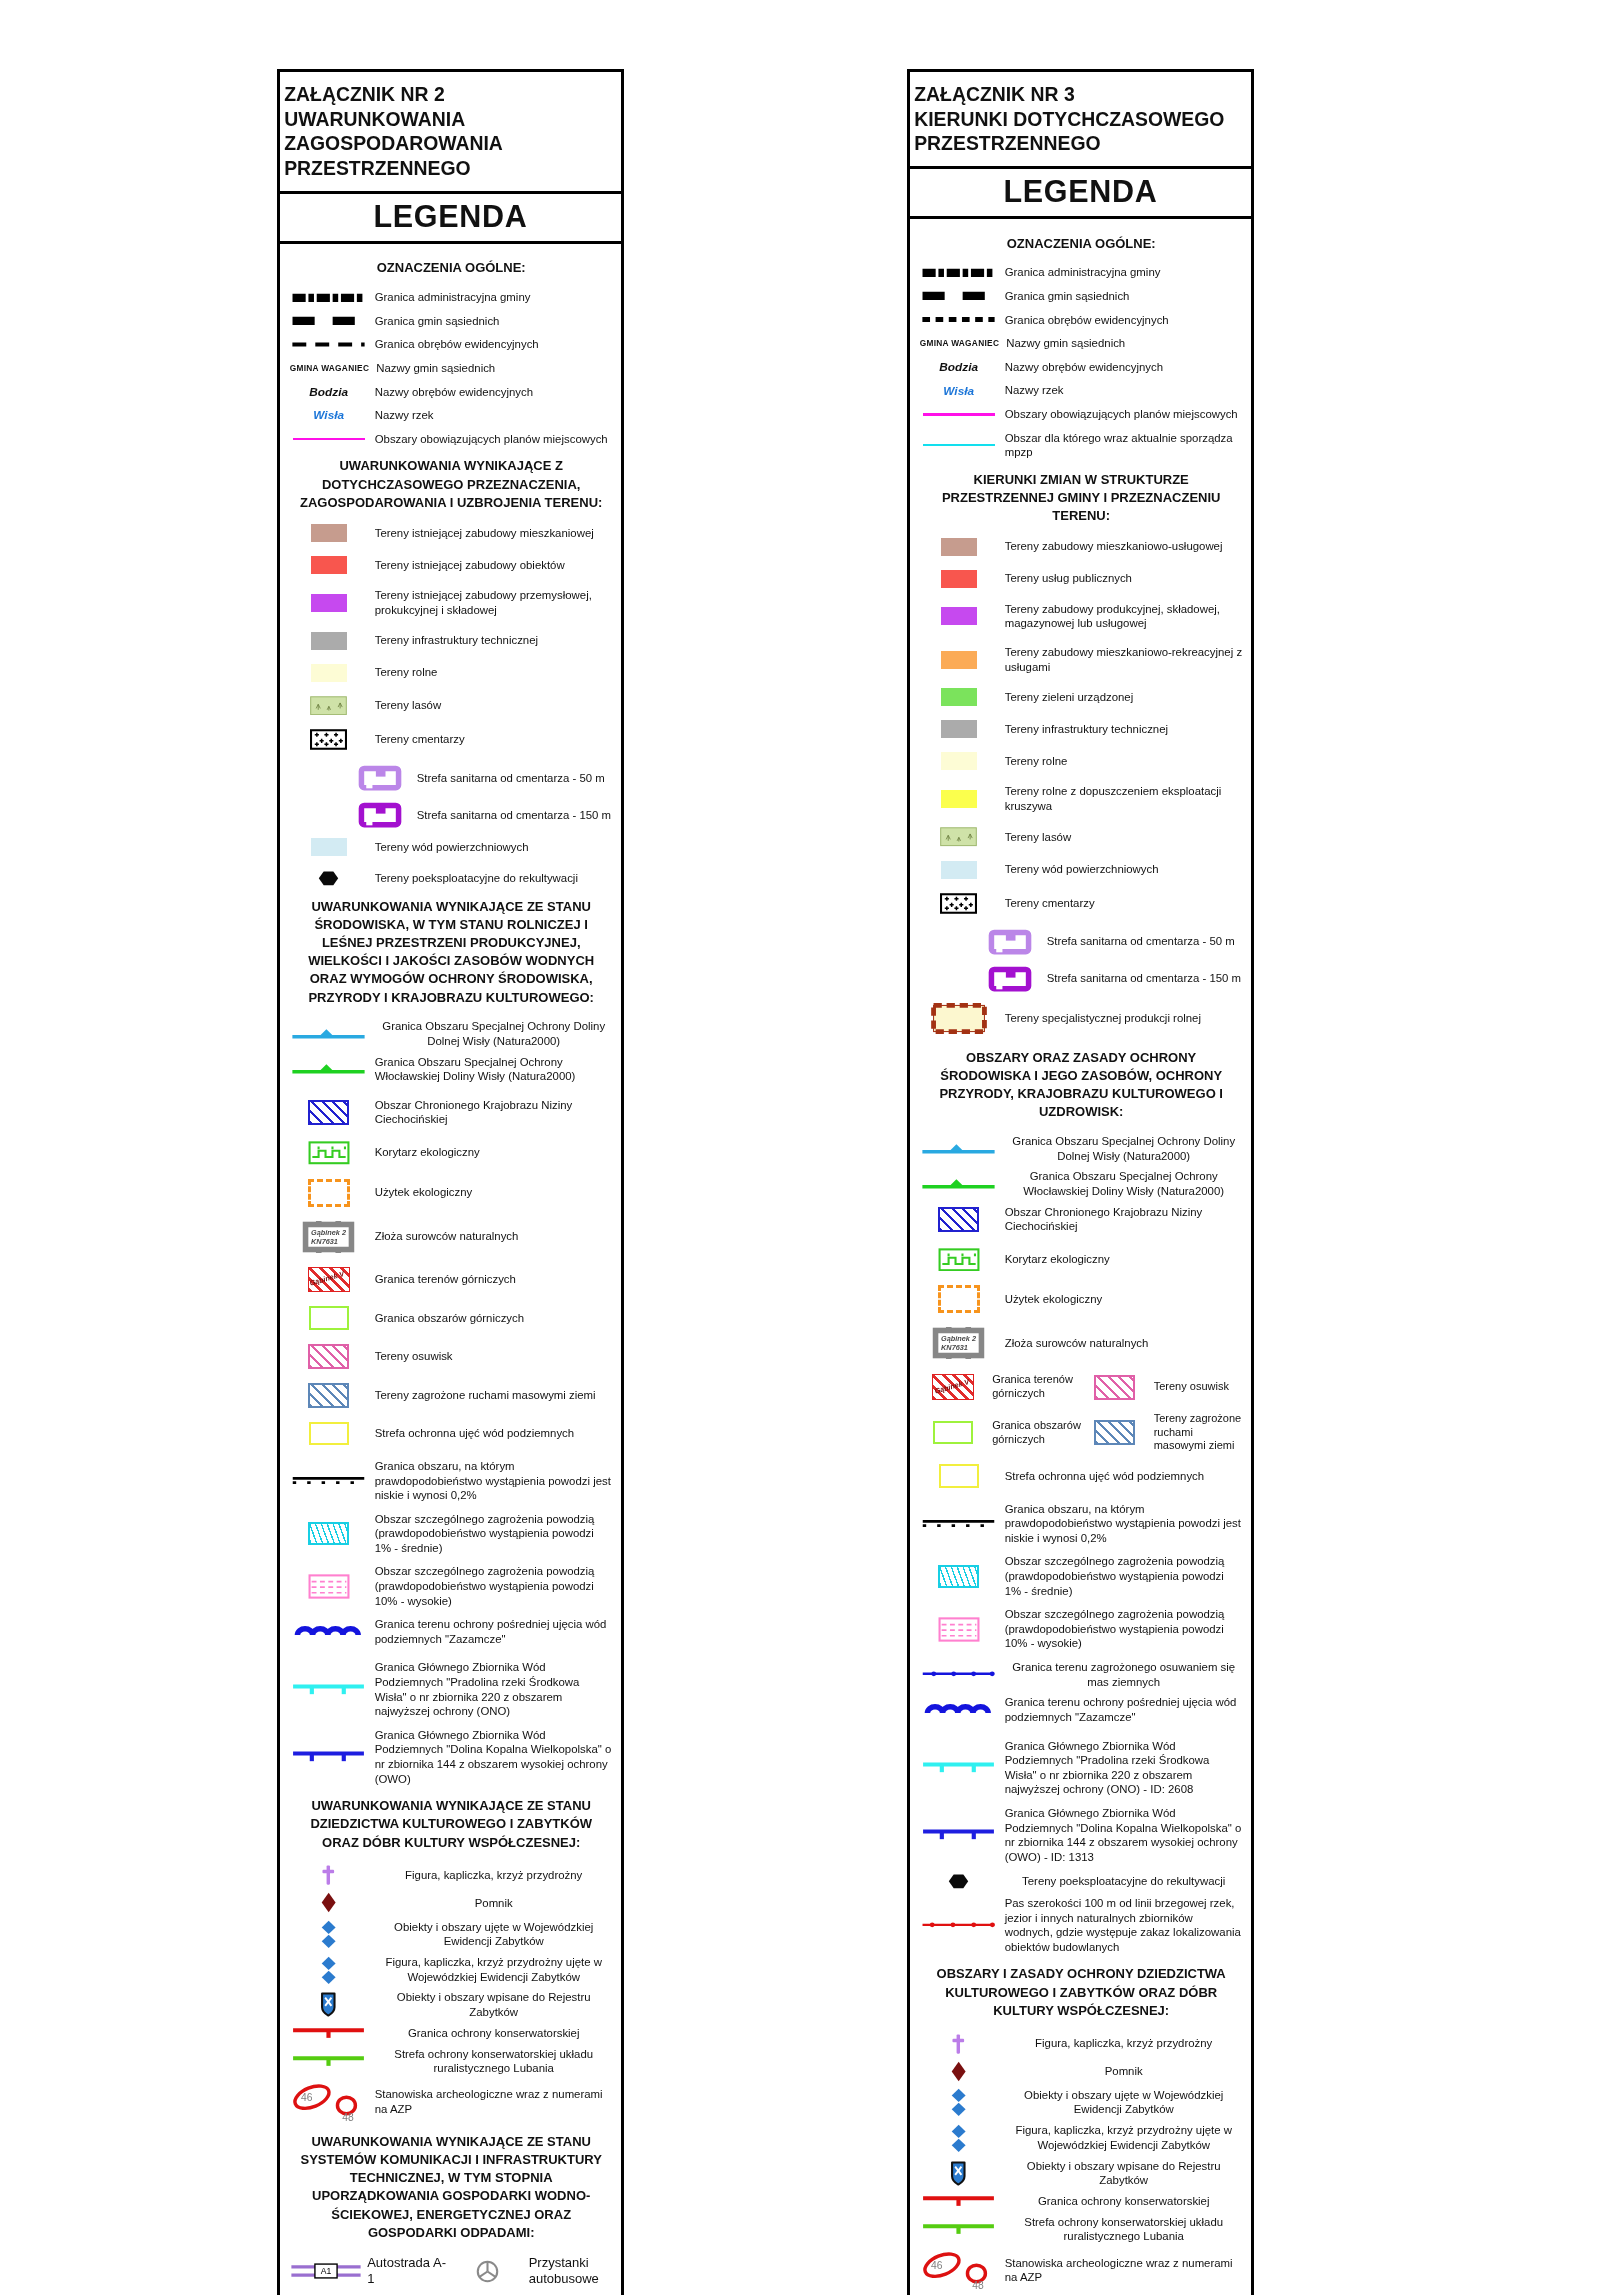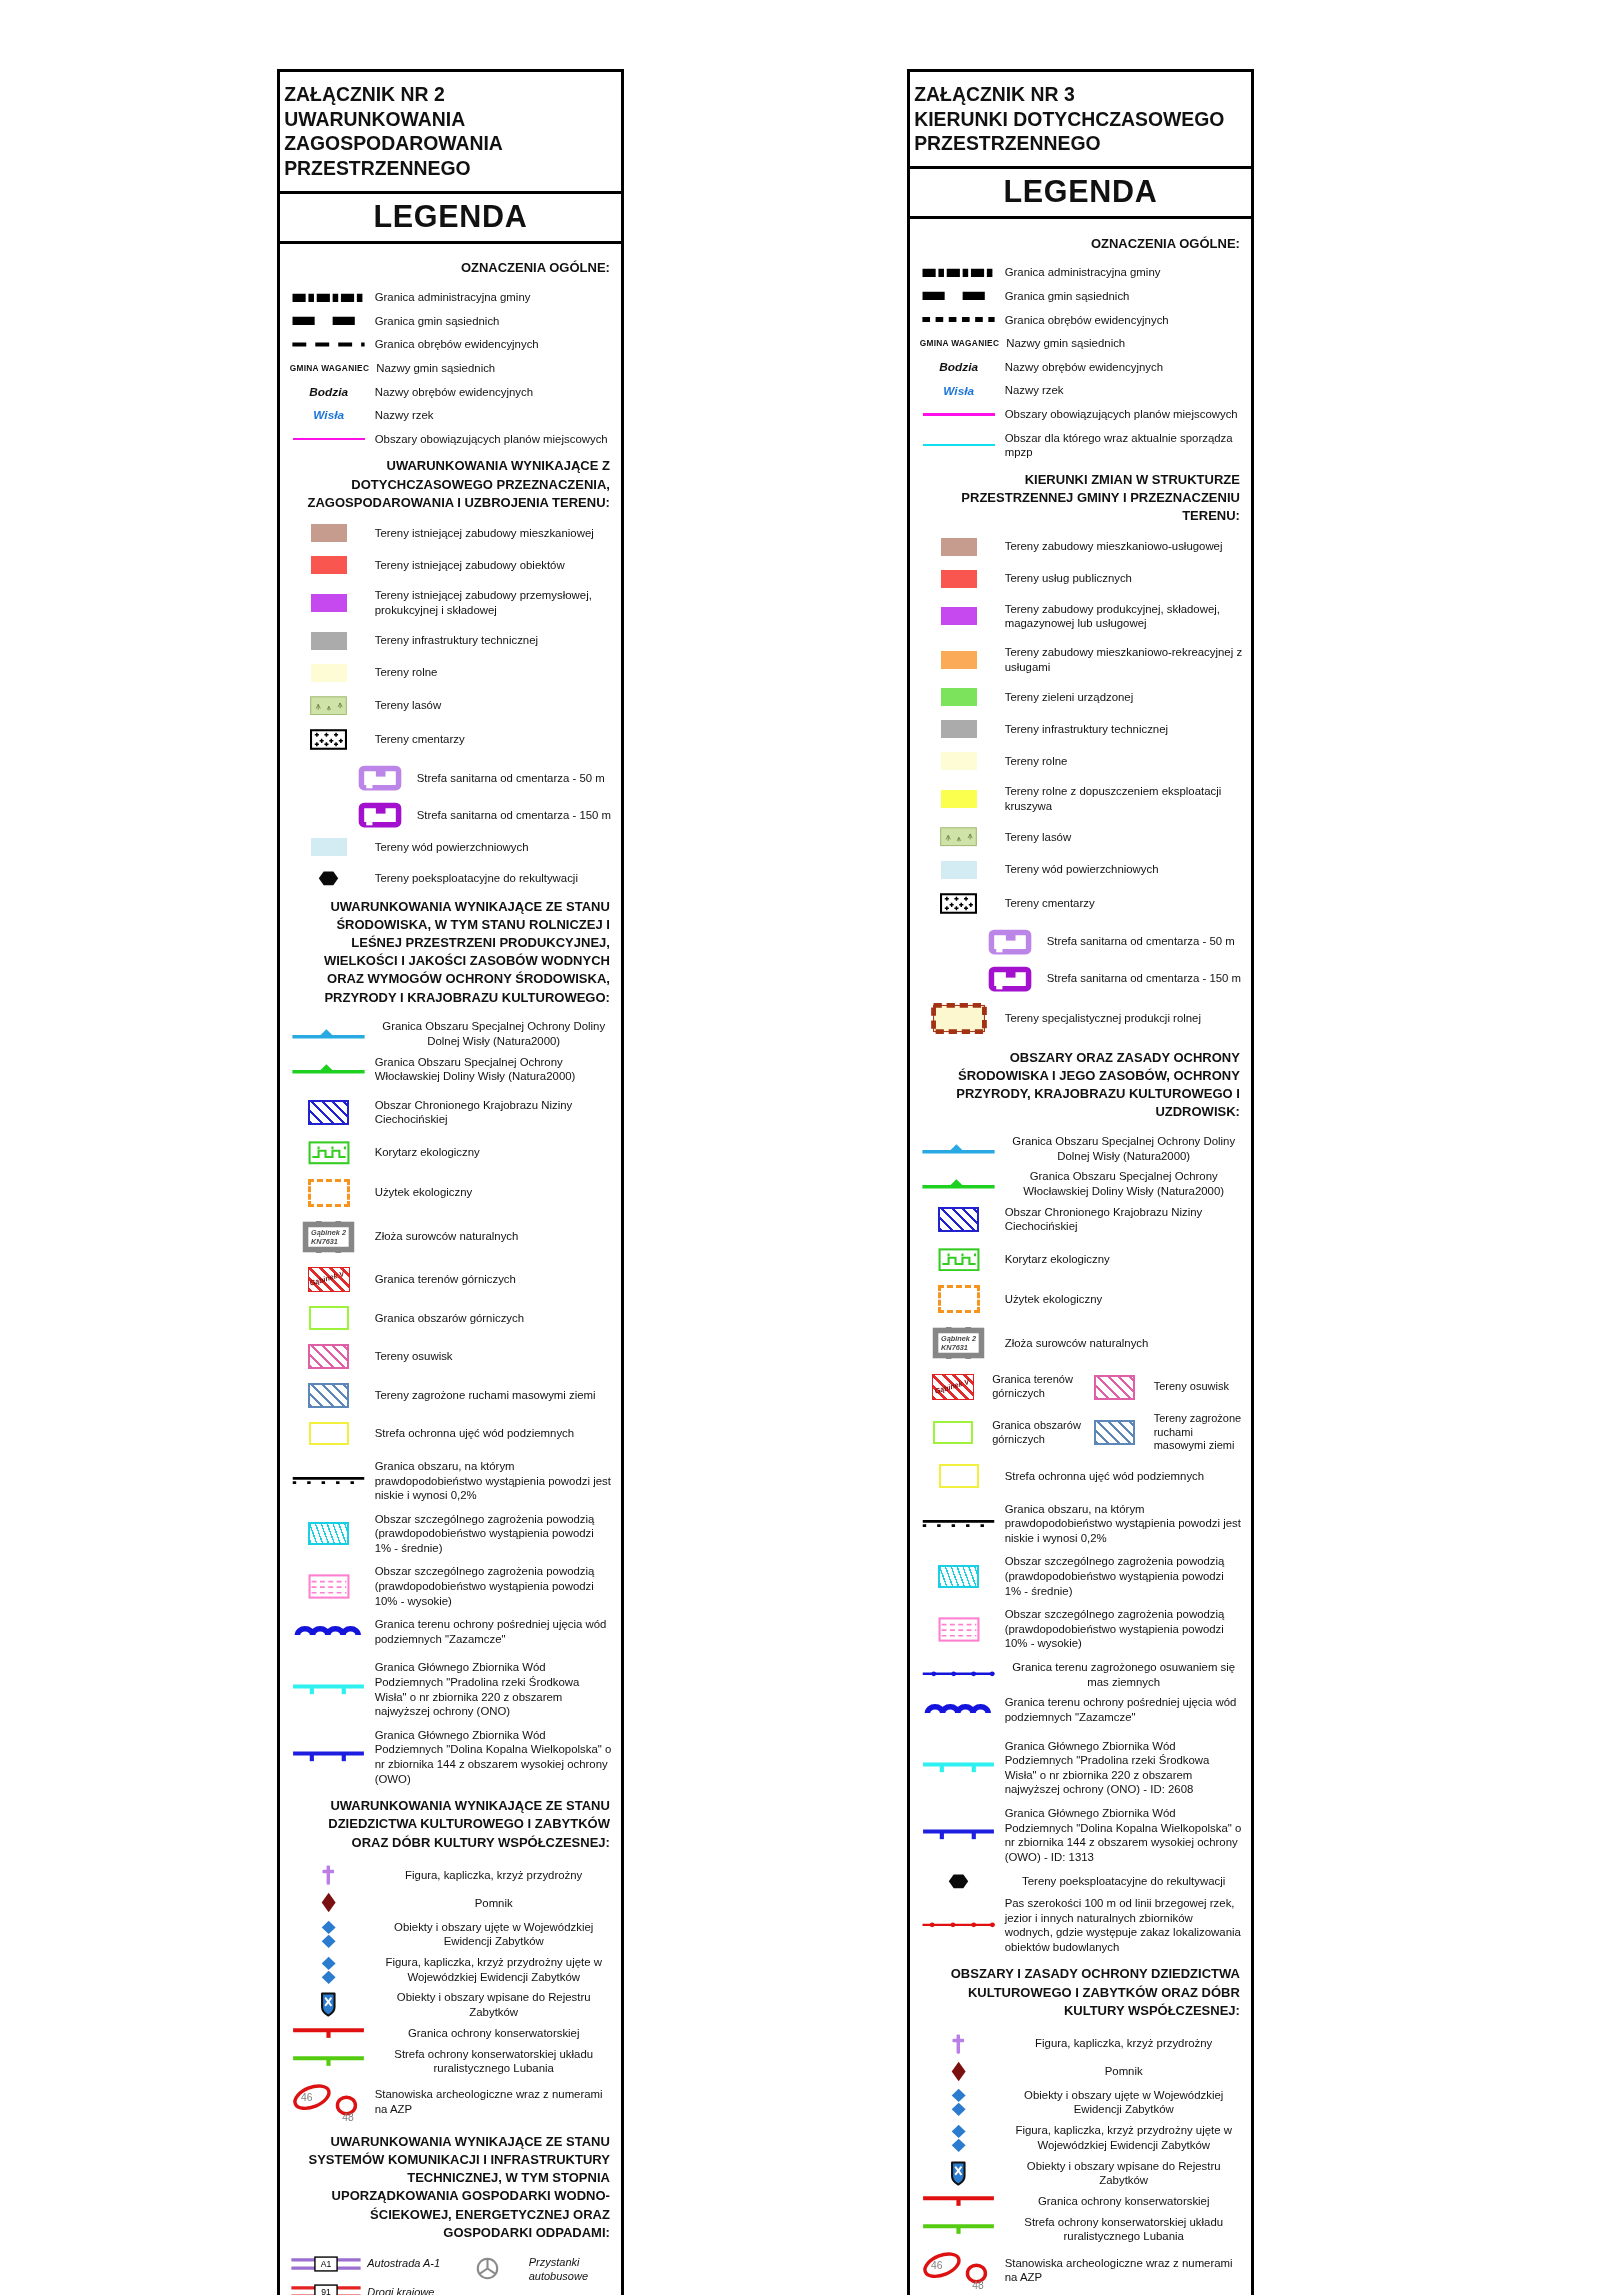--- a/index.html
+++ b/index.html
@@ -8,39 +8,39 @@
     font-family:"Liberation Sans",sans-serif;color:#111;
   }
   .panel{position:absolute;background:#fff;border:3.5px solid #000;}
   #panel-0{left:277px;top:69px;width:341px;}
   #panel-1{left:907px;top:69px;width:341px;}
   .title-box{border-bottom:3.5px solid #000;font-weight:bold;
     font-size:19.4px;line-height:1.28;padding:9.7px 4.2px;}
   .legenda-box{border-bottom:3.5px solid #000;text-align:center;font-weight:bold;
     font-size:30.5px;letter-spacing:0.7px;padding:5.5px 0 7px;}
   .content{padding:12.5px 8.3px 15.3px 9.7px;}
-  .sec-heading{text-align:right;font-weight:bold;font-size:13px;line-height:1.4;
+  .sec-heading{text-align:center;font-weight:bold;font-size:13px;line-height:1.4;
     margin:11px 2.8px 12.5px;}
   .section:first-child .sec-heading{margin-top:2.8px;}
   .row{display:flex;align-items:center;margin:0 0 9px;}
   .row .sym{flex:0 0 78px;display:flex;justify-content:center;align-items:center;}
   .row .lbl{flex:1;font-size:11.4px;line-height:1.28;padding-left:7px;}
   .row.indent{margin-left:60px;}
   .row.indent .sym{flex:0 0 60px;}
   .row.mb-lg{margin-bottom:14px;}
   .row.mb-sm{margin-bottom:6.2px;text-align:center;}
   .pairrow{display:flex;align-items:center;margin:0 0 11px;}
   .pairrow .half{flex:1;display:flex;align-items:center;}
   .pairrow .half .sym{flex:0 0 67px;display:flex;justify-content:center;}
   .pairrow .half .lbl{flex:1;font-size:11px;line-height:1.25;padding-left:5.5px;}
   .colwrap{display:flex;align-items:flex-start;}
   .colwrap .col{flex:1;}
   .colwrap .col .row{margin-bottom:10.4px;}
   .colwrap .col .row .sym{flex:0 0 72px;}
-  .colwrap .col .row .lbl{font-size:11px;padding-left:5.5px;font-style:italic;}
+  .colwrap .col .row .lbl{font-size:13px;padding-left:5.5px;}
   .swatch{width:36px;height:18px;}
   .hline{width:72px;}
   .gmina-name{font-weight:bold;font-size:8.3px;letter-spacing:0.3px;white-space:nowrap;}
   .obreb-name{font-weight:bold;font-style:italic;font-size:11.8px;}
   .river-name{font-weight:bold;font-style:italic;font-size:11.8px;color:#1b75d8;}
   .hatchbox{width:37px;height:21px;background:#fff;}
   .dashedbox{width:36px;height:22px;border:3.5px dashed #f7941d;background:#fff;}
   .miningbox{width:40px;height:23.6px;border:1.4px solid #e02020;position:relative;
     background:repeating-linear-gradient(45deg,rgba(224,32,32,.95) 0 2.8px,transparent 2.8px 7.6px);}
   .miningbox span{position:absolute;left:0.7px;top:6.2px;transform:rotate(-16deg);

